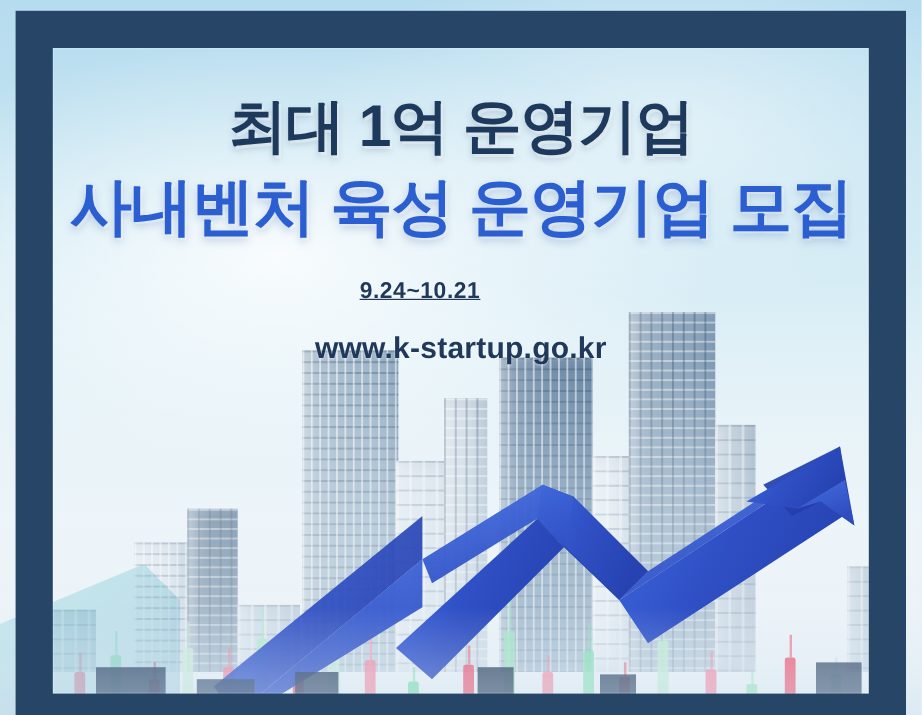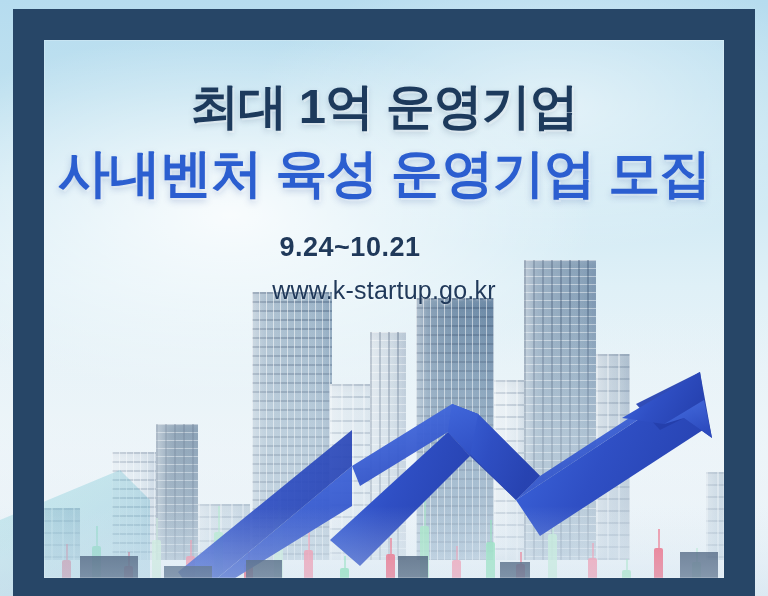--- a/index.html
+++ b/index.html
@@ -104,27 +104,28 @@
   .line2{
     position:absolute;top:147px;left:0;width:768px;
     font-size:52px;
     color:#2b5ed0;
     text-shadow:
       2px 2px 0 rgba(255,255,255,.30),
       0 3px 7px rgba(35,70,150,.25);
   }
   .date{
     position:absolute;top:232px;left:0;width:700px;
-    font-size:27px;font-weight:700;color:#20395a;
+    font-size:19px;font-weight:700;color:#20395a;
     letter-spacing:.5px;
     text-shadow:0 1px 2px rgba(255,255,255,.5);
+    text-decoration:underline;
   }
   .url{
     position:absolute;top:276px;left:0;width:768px;
-    font-size:25px;font-weight:400;color:#20395a;
+    font-size:25px;font-weight:700;color:#20395a;
     letter-spacing:.2px;
     text-shadow:0 1px 2px rgba(255,255,255,.5);
   }
 </style>
 </head>
 <body>
 
 <div class="poster">
 
   <div class="sky"></div>

